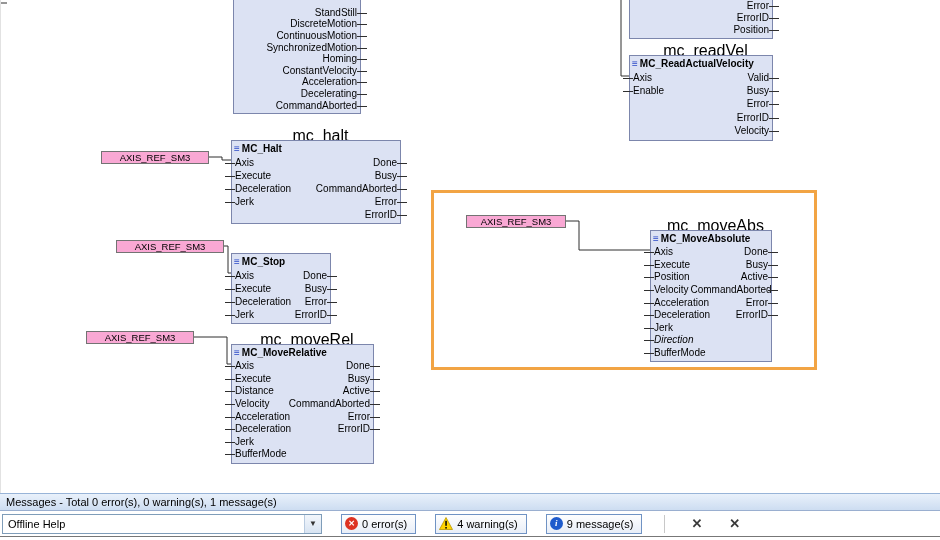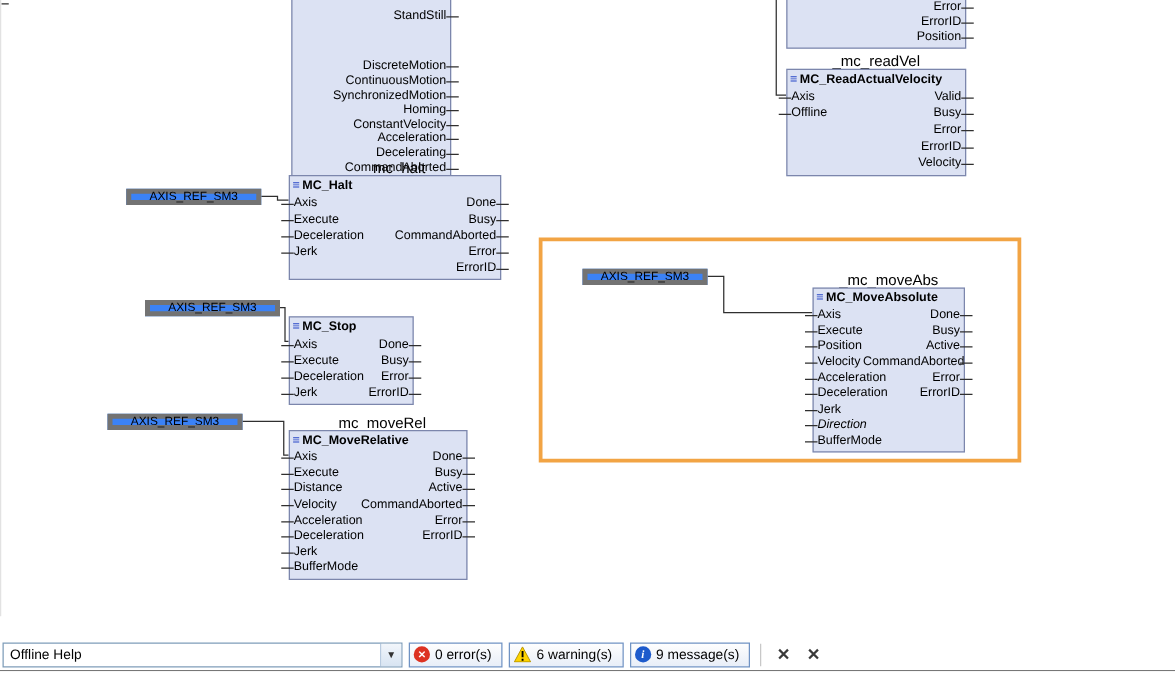--- a/index.html
+++ b/index.html
@@ -13,28 +13,28 @@
   .sel-rect{position:absolute;border:3px solid #f2a444;z-index:0;}
 
   .fb-block{position:absolute;background:#dce2f3;border:1px solid #7c86ac;box-sizing:border-box;z-index:2;font-size:10px;color:#000;}
   .fb-title{display:flex;align-items:center;gap:2px;font-weight:bold;height:13px;padding:1px 3px 0 2px;white-space:nowrap;}
   .fb-ic{color:#2a49c8;font-size:10px;line-height:10px;font-weight:bold;}
   .fb-pins{padding:1px 3px 2px 3px;}
   .pin-row{display:flex;justify-content:space-between;align-items:center;gap:2px;position:relative;}
   .pin-in,.pin-out{white-space:nowrap;line-height:1;}
   .pin-row.has-in::before{content:'';position:absolute;left:-10px;width:10px;top:50%;border-top:1px solid #2f2f2f;}
   .pin-row.has-out::after{content:'';position:absolute;right:-10px;width:10px;top:50%;border-top:1px solid #2f2f2f;}
-  .inst-label{position:absolute;text-align:center;font-size:12px;color:#000;z-index:2;white-space:nowrap;}
-  .axis-box{position:absolute;background:#3b82f6;border:4px solid #737373;box-sizing:border-box;display:flex;align-items:center;justify-content:center;font-size:9.5px;color:#000;z-index:2;}
+  .inst-label{position:absolute;text-align:center;font-size:16px;color:#000;z-index:2;white-space:nowrap;}
+  .axis-box{position:absolute;background:#f9a8d4;border:1px solid #737373;box-sizing:border-box;display:flex;align-items:center;justify-content:center;font-size:9.5px;color:#000;z-index:2;}
 
   
   .messages-header{position:absolute;left:0;top:493px;width:940px;height:18px;box-sizing:border-box;background:linear-gradient(#e9f1fb,#cdddf1);border-top:1px solid #98b4d8;border-bottom:1px solid #9aafd0;display:flex;align-items:center;padding-left:6px;font-size:11px;color:#000;}
 
   
-  .status-bar{position:absolute;left:0;top:511px;width:940px;height:25px;box-sizing:border-box;background:#fff;display:flex;align-items:center;gap:5px;padding-left:2px;font-size:11px;color:#000;}
+  .status-bar{position:absolute;left:0;top:511px;width:940px;height:25px;box-sizing:border-box;background:#fff;display:flex;align-items:center;gap:19px;padding-left:2px;font-size:11px;color:#000;}
   .combo{width:320px;height:20px;border:1px solid #7f9db9;background:#fff;display:flex;align-items:center;box-sizing:border-box;}
   .combo-text{flex:1;padding-left:5px;}
   .combo-arrow{width:16px;height:100%;display:flex;align-items:center;justify-content:center;background:linear-gradient(#f2f6fb,#d8e4f2);border-left:1px solid #b9cbe0;font-size:8px;color:#333;}
   .filter-btn{height:20px;border:1px solid #7093c4;background:linear-gradient(#fefefe,#e8eef8);display:inline-flex;align-items:center;gap:4px;padding:0 8px 0 3px;font-size:11px;font-family:inherit;color:#000;}
   .ico{width:13px;height:13px;border-radius:50%;display:inline-flex;align-items:center;justify-content:center;color:#fff;font-size:9px;font-weight:bold;line-height:1;flex:0 0 auto;}
   .ico-error{background:#dd3222;font-size:8px;}
   .ico-info{background:#1e5bcc;font-family:"Liberation Serif",serif;font-style:italic;}
   .warn-svg{display:block;flex:0 0 auto;}
   .sep{width:1px;height:18px;background:#c8c8c8;margin:0 3px;}
   .clear-x{font-size:13px;font-weight:bold;color:#3a3a3a;padding:0 4px;}
@@ -55,21 +55,21 @@
         <polyline points="223,246 227,246 227,273 230,273"></polyline>
         <polyline points="193,337 226,337 226,364 230,364"></polyline>
         <polyline points="565,221 578,221 578,250 649,250"></polyline>
       </svg>
       <div class="fb-block" style="left: 232px; top: -2px; width: 128px;">
         <div class="fb-pins" style="padding-top: 8px;">
           <div class="pin-row has-out" style="height: 11.6px;">
             <span class="pin-in"></span>
             <span class="pin-out">StandStill</span>
           </div>
-          <div class="pin-row has-out" style="height: 11.6px; margin-top: 29px;">
+          <div class="pin-row has-out" style="height: 11.6px;">
             <span class="pin-in"></span>
             <span class="pin-out">DiscreteMotion</span>
           </div>
           <div class="pin-row has-out" style="height: 11.6px;">
             <span class="pin-in"></span>
             <span class="pin-out">ContinuousMotion</span>
           </div>
           <div class="pin-row has-out" style="height: 11.6px;">
             <span class="pin-in"></span>
             <span class="pin-out">SynchronizedMotion</span>
@@ -117,21 +117,21 @@
         <div class="fb-title">
           <span class="fb-ic">≡</span>
           <span>MC_ReadActualVelocity</span>
         </div>
         <div class="fb-pins">
           <div class="pin-row has-in has-out" style="height: 13.4px;">
             <span class="pin-in">Axis</span>
             <span class="pin-out">Valid</span>
           </div>
           <div class="pin-row has-in has-out" style="height: 13.4px;">
-            <span class="pin-in">Offline</span>
+            <span class="pin-in">Enable</span>
             <span class="pin-out">Busy</span>
           </div>
           <div class="pin-row has-out" style="height: 13.4px;">
             <span class="pin-in"></span>
             <span class="pin-out">Error</span>
           </div>
           <div class="pin-row has-out" style="height: 13.4px;">
             <span class="pin-in"></span>
             <span class="pin-out">ErrorID</span>
           </div>
@@ -280,37 +280,40 @@
             <span class="pin-out"></span>
           </div>
         </div>
       </div>
       <div class="axis-box" style="left: 100px; top: 151px; width: 108px; height: 13px;">AXIS_REF_SM3</div>
       <div class="axis-box" style="left: 115px; top: 240px; width: 108px; height: 13px;">AXIS_REF_SM3</div>
       <div class="axis-box" style="left: 85px; top: 331px; width: 108px; height: 13px;">AXIS_REF_SM3</div>
       <div class="axis-box" style="left: 465px; top: 215px; width: 100px; height: 13px;">AXIS_REF_SM3</div>
     </div>
 
+  <div class="messages-header">
+    <span>Messages - Total 0 error(s), 0 warning(s), 1 message(s)</span>
+  </div>
 
   <div class="status-bar">
     <div class="combo">
       <span class="combo-text">Offline Help</span>
       <span class="combo-arrow">▼</span>
     </div>
     <button class="filter-btn">
       <span class="ico ico-error">✕</span>
       <span>0 error(s)</span>
     </button>
     <button class="filter-btn">
       <svg class="warn-svg" width="14" height="13" viewBox="0 0 14 13">
         <path d="M7 0.5 L13.5 12.5 L0.5 12.5 Z" fill="#ffd400" stroke="#b89600" stroke-width="0.8"></path>
         <rect x="6.3" y="3.8" width="1.5" height="5" fill="#000"></rect>
         <rect x="6.3" y="10" width="1.5" height="1.6" fill="#000"></rect>
       </svg>
-      <span>6 warning(s)</span>
+      <span>4 warning(s)</span>
     </button>
     <button class="filter-btn">
       <span class="ico ico-info">i</span>
       <span>9 message(s)</span>
     </button>
     <span class="sep"></span>
     <span class="clear-x">✕</span>
     <span class="clear-x">✕</span>
   </div>
 

